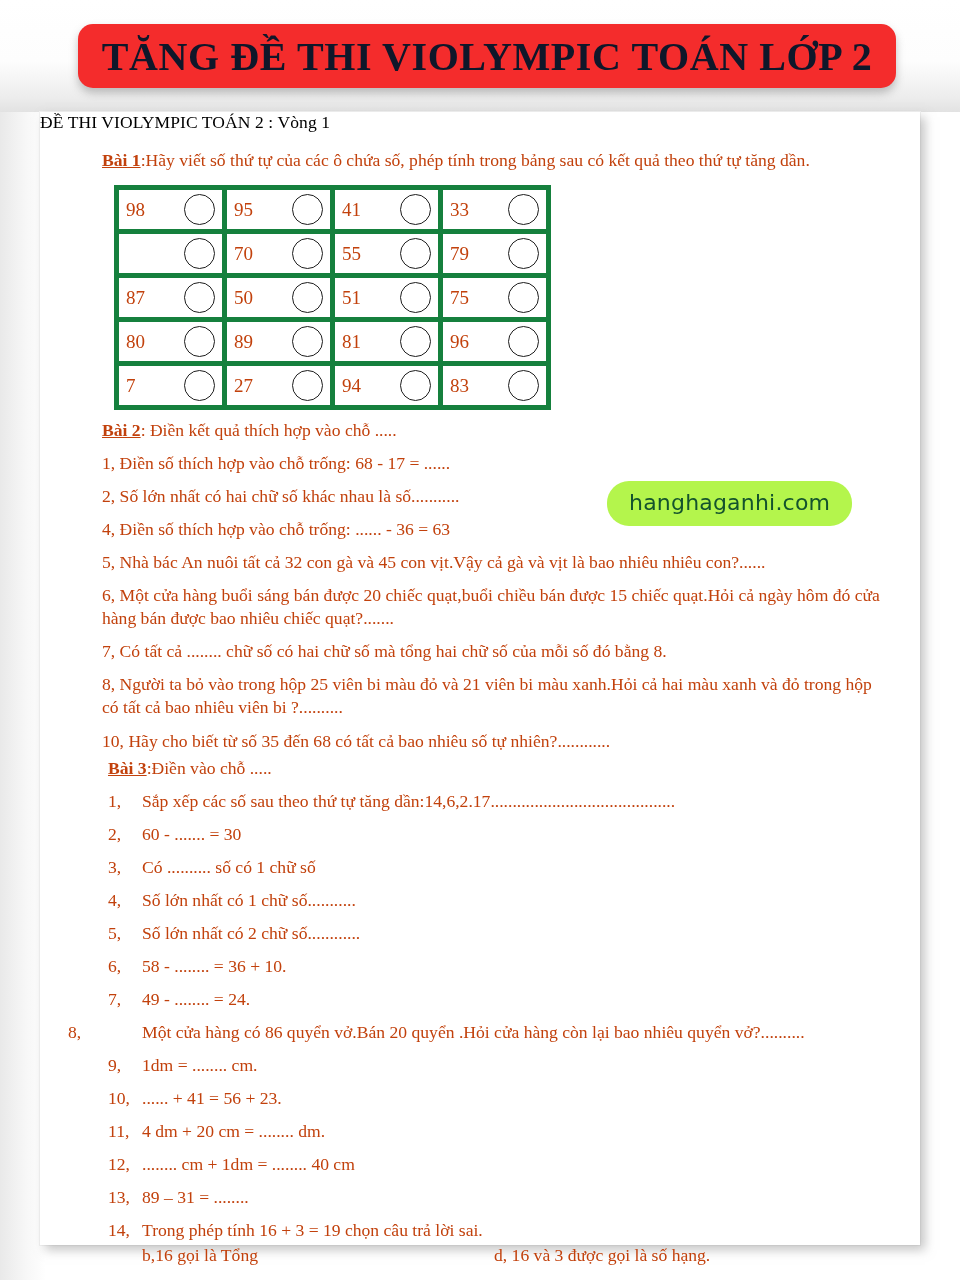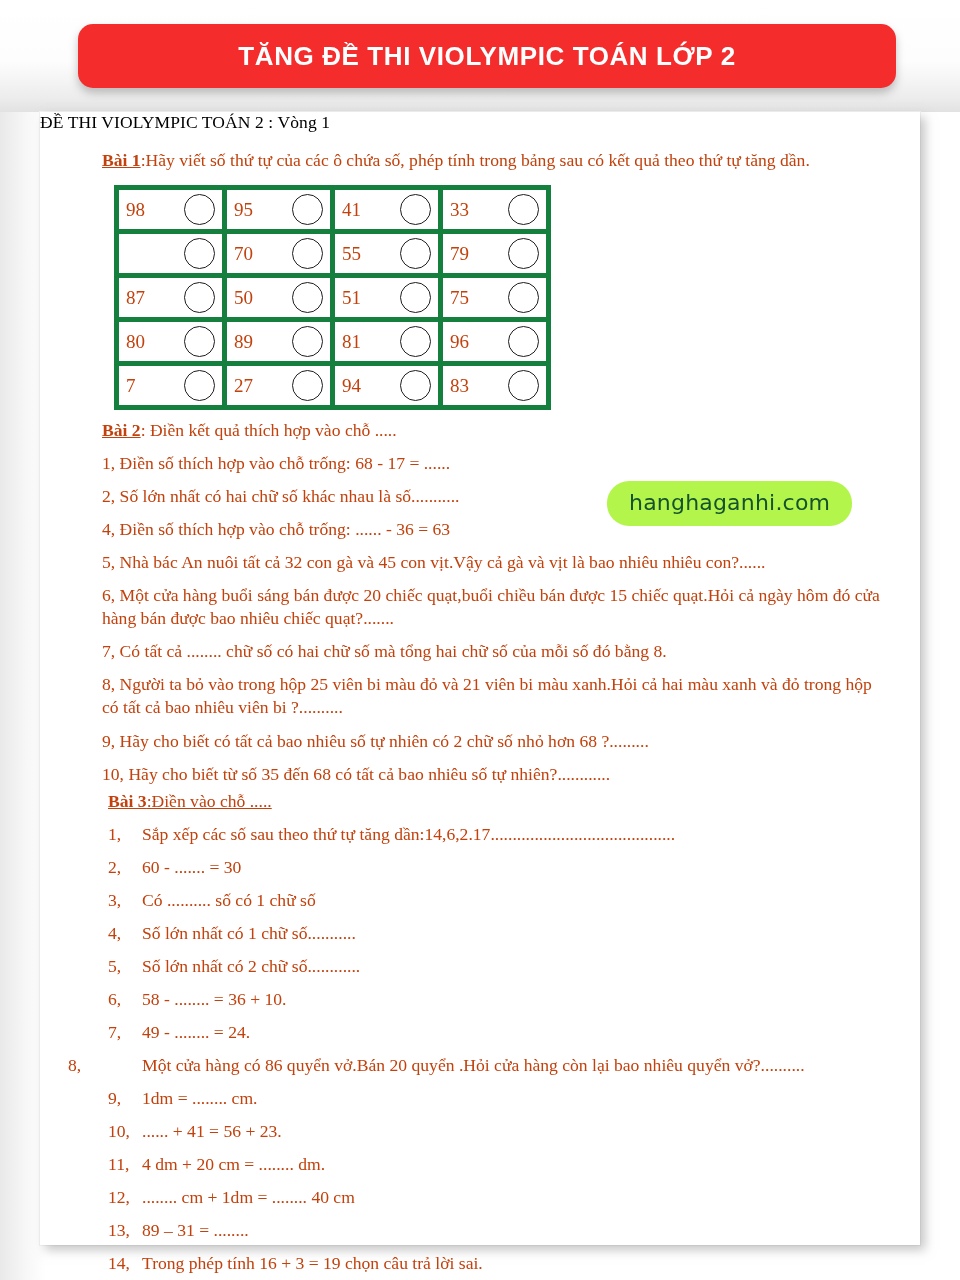--- a/index.html
+++ b/index.html
@@ -41,24 +41,24 @@
     width: 100%;
     height: 100%;
     background: #f42c2c;
     border-radius: 15px;
     box-shadow: 0 5px 9px rgba(120,120,120,0.45);
     display: flex;
     align-items: center;
     justify-content: center;
   }
   .banner-text {
-    color: #ffffff;
-    font-family: Liberation Sans, sans-serif;
+    color: #0f172a;
+    font-family: Liberation Serif, serif;
     font-weight: bold;
-    font-size: 26px;
+    font-size: 40px;
     letter-spacing: 0.6px;
     white-space: nowrap;
   }
 
   
   .page {
     position: absolute;
     left: 40px;
     top: 112px;
     width: 880px;
@@ -123,21 +123,21 @@
     margin-right: 3px;
     flex: 0 0 auto;
   }
 
   
   .list { margin: 0; padding: 0; list-style: none; }
   .list li { margin-top: 10px; }
 
   .q-row { display: block; }
 
-  .b3-head { margin-top: 4px; padding-left: 6px; text-decoration: underline; }
+  .b3-head { margin-top: 4px; padding-left: 6px; }
   .b3-item { padding-left: 6px; }
   .b3-item .idx {
     display: inline-block;
     min-width: 34px;
   }
 
   
   .mc { margin-top: 2px; padding-left: 40px; }
   .mc-row { display: flex; }
   .mc-a { width: 330px; flex: 0 0 330px; }
@@ -321,21 +321,20 @@
     </div>
 
     <ul class="list">
       <li class="q-row">1,  Điền số thích hợp vào chỗ trống: 68 - 17 = ......</li>
       <li class="q-row">2,  Số lớn nhất có hai chữ số khác nhau là số...........</li>
       <li class="q-row">4,  Điền số thích hợp vào chỗ trống: ...... - 36  = 63</li>
       <li class="q-row">5,  Nhà bác An  nuôi tất cả 32 con gà và 45 con vịt.Vậy cả gà và vịt là bao nhiêu nhiêu con?......</li>
       <li class="q-row">6,  Một cửa hàng buổi sáng bán được 20 chiếc quạt,buổi chiều bán được 15 chiếc quạt.Hỏi cả ngày hôm đó cửa hàng bán được bao nhiêu chiếc quạt?.......</li>
       <li class="q-row">7,  Có tất cả ........ chữ số có hai chữ số mà tổng hai chữ số của mỗi số đó bằng 8.</li>
       <li class="q-row">8,  Người ta bỏ vào trong hộp 25 viên bi màu đỏ và 21 viên bi màu xanh.Hỏi cả hai màu xanh và đỏ trong hộp có tất cả bao nhiêu viên bi ?..........</li>
-      <li class="q-row">9,  Hãy cho biết có tất cả bao nhiêu số tự nhiên có 2 chữ số nhỏ hơn 68 ?.........</li>
       <li class="q-row">10, Hãy cho biết từ số 35 đến 68 có tất cả bao nhiêu số tự nhiên?............</li>
     </ul>
 
     <div class="b3-head">
       <span class="b-label">Bài 3</span><span>:Điền vào chỗ .....</span>
     </div>
 
     <ul class="list">
       <li class="b3-item"><span class="idx">1,</span><span>Sắp xếp các số sau theo thứ tự tăng dần:14,6,2.17..........................................</span></li>
       <li class="b3-item"><span class="idx">2,</span><span>60  - .......  = 30</span></li>

